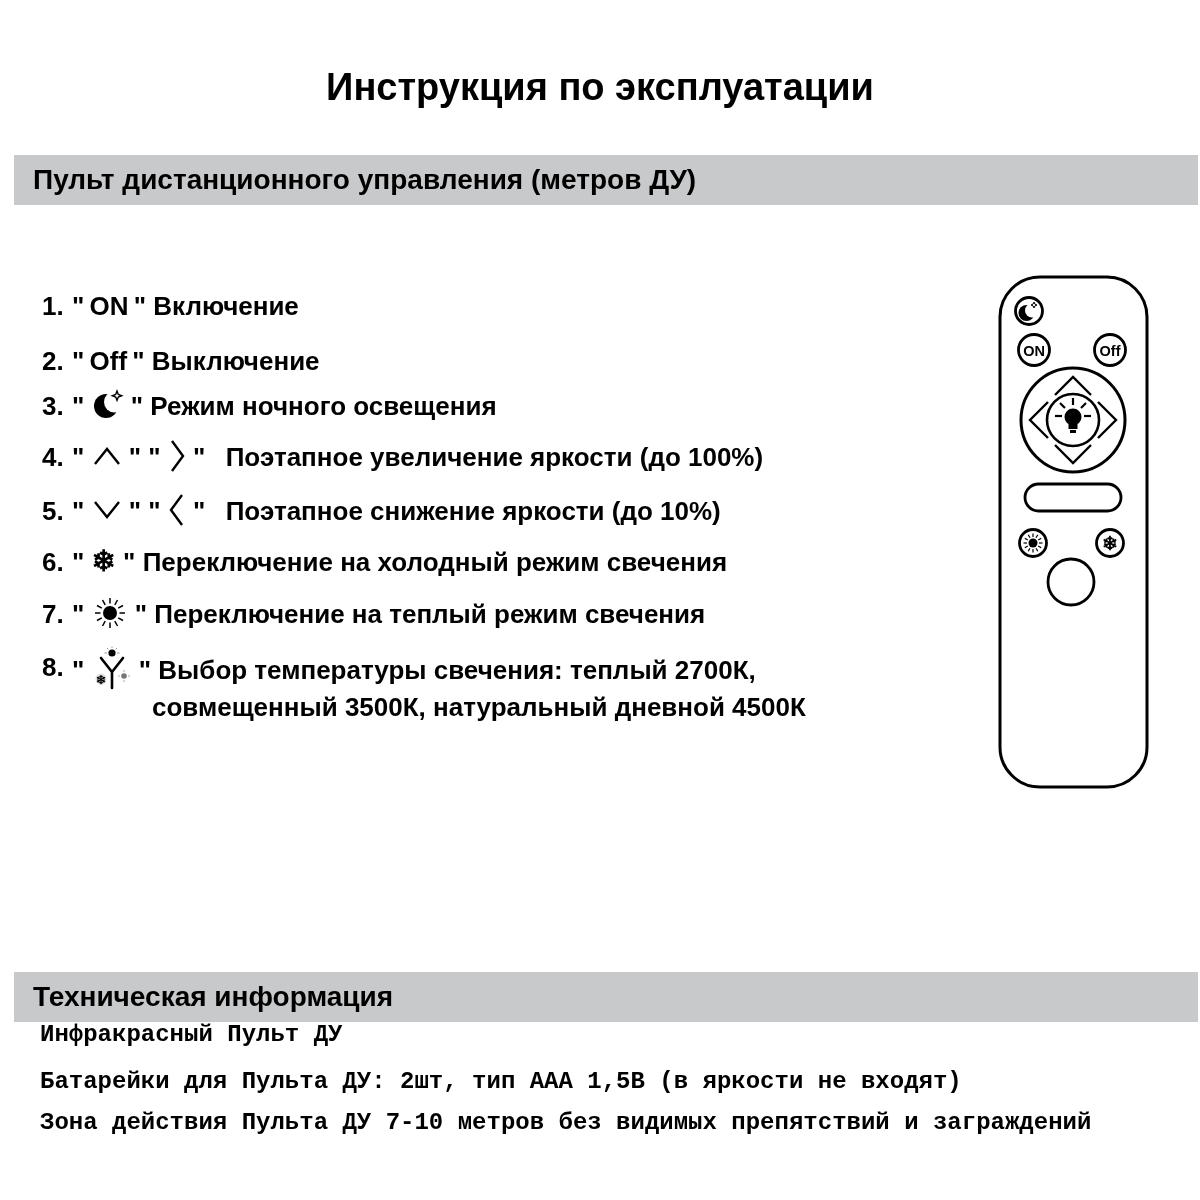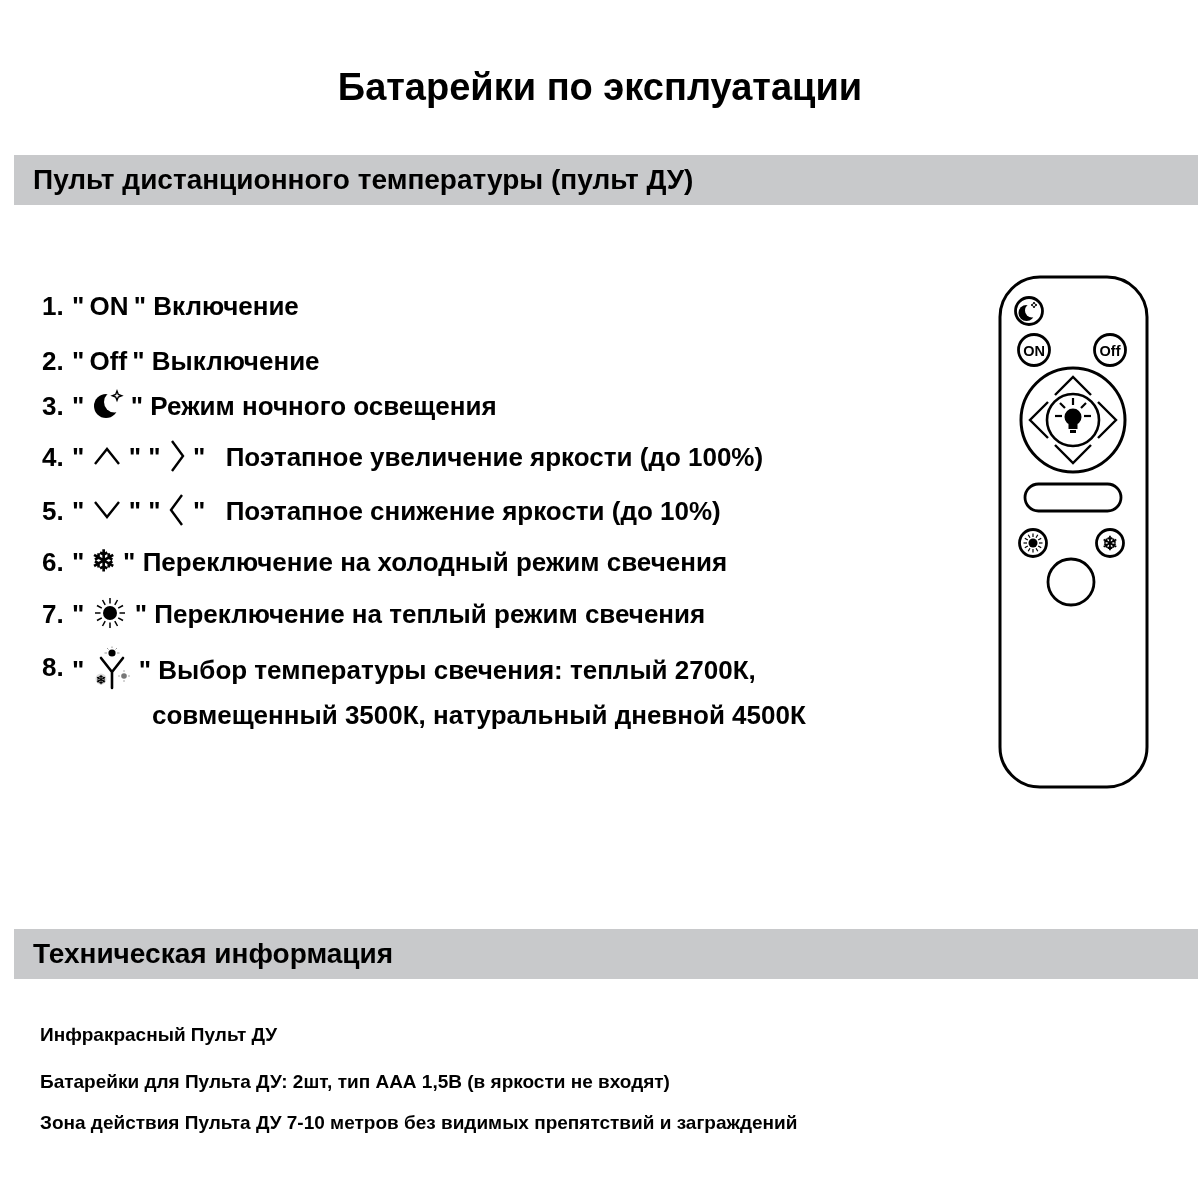--- a/index.html
+++ b/index.html
@@ -10,45 +10,45 @@
   .page-title{
     position:absolute;top:66px;left:0;width:1200px;text-align:center;
     font-size:38px;line-height:42px;font-weight:700;
   }
   .banner{
     position:absolute;left:14px;width:1184px;height:50px;background:#c8c9cb;
     font-size:28px;line-height:50px;padding-left:19px;box-sizing:border-box;
     font-weight:700;
   }
   #banner-remote{top:155px;}
-  #banner-tech{top:929px;}
+  #banner-tech{top:972px;}
   .content{position:absolute;top:0;left:0;width:1200px;height:1200px;}
   .item-row{
     position:absolute;left:42px;display:flex;align-items:flex-start;
     font-size:26px;line-height:30px;white-space:pre;
   }
   .item-row .num{display:inline-block;width:30px;flex:0 0 30px;}
   .item-row .body{display:inline-block;}
-  .item-row .cont{margin-top:8px;margin-left:80px;white-space:pre;}
+  .item-row .cont{margin-left:80px;white-space:pre;}
   .icon{display:inline-block;vertical-align:middle;line-height:0;margin-top:-6px;}
   .icon svg{display:block;}
   .glyph-icon{font-size:29px;line-height:29px;display:inline-block;vertical-align:middle;margin-top:-6px;}
-  .tech-line{position:absolute;left:40px;font-size:19px;line-height:30px;font-weight:700;white-space:pre;}
+  .tech-line{position:absolute;left:40px;font-size:24px;line-height:30px;font-weight:700;white-space:pre;font-family:Liberation Mono, monospace;}
   #tech-line-0{top:1020px;}
   #tech-line-1{top:1067px;}
   #tech-line-2{top:1108px;}
   #remote{position:absolute;left:995px;top:273px;}
 </style>
 </head>
 <body>
 
-<div class="page-title">Батарейки по эксплуатации</div>
+<div class="page-title">Инструкция по эксплуатации</div>
 
 <div class="banner" id="banner-remote">
-  <span>Пульт дистанционного температуры (пульт ДУ)</span>
+  <span>Пульт дистанционного управления (метров ДУ)</span>
 </div>
 
 <div class="content">
   <div class="item-row" style="top:291px"><span class="num">1.</span><span class="body">" ON " Включение</span></div>
   <div class="item-row" style="top:346px"><span class="num">2.</span><span class="body">" Off " Выключение</span></div>
   <div class="item-row" style="top:391px"><span class="num">3.</span><span class="body">" <span class="icon"><svg width="32" height="32" viewBox="0 0 32 32">
     <circle cx="14" cy="17" r="12" fill="#000"></circle>
     <circle cx="22.5" cy="13" r="10.5" fill="#fff"></circle>
     <path d="M25 2 L26.3 5.4 L29.7 6.7 L26.3 8 L25 11.4 L23.7 8 L20.3 6.7 L23.7 5.4 Z" fill="#fff" stroke="#000" stroke-width="1.4"></path>
   </svg></span> " Режим ночного освещения</span></div>

